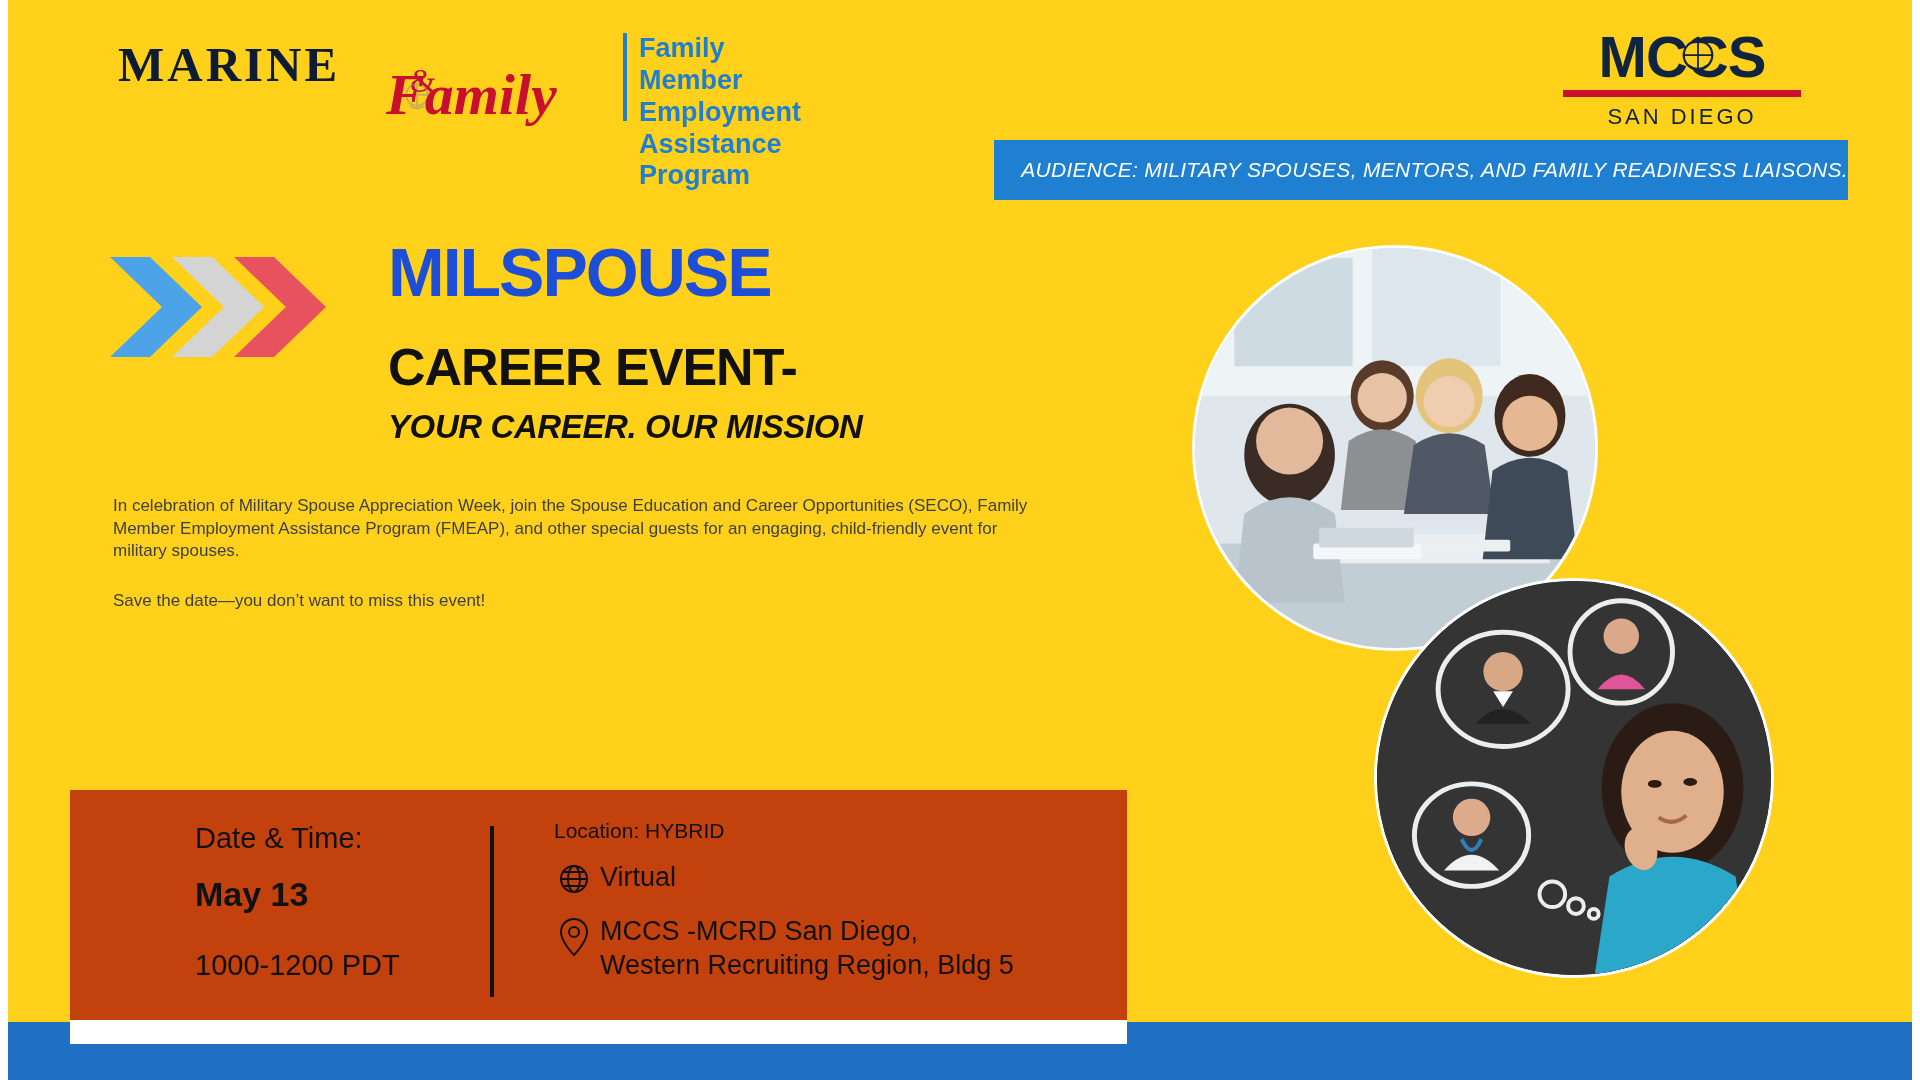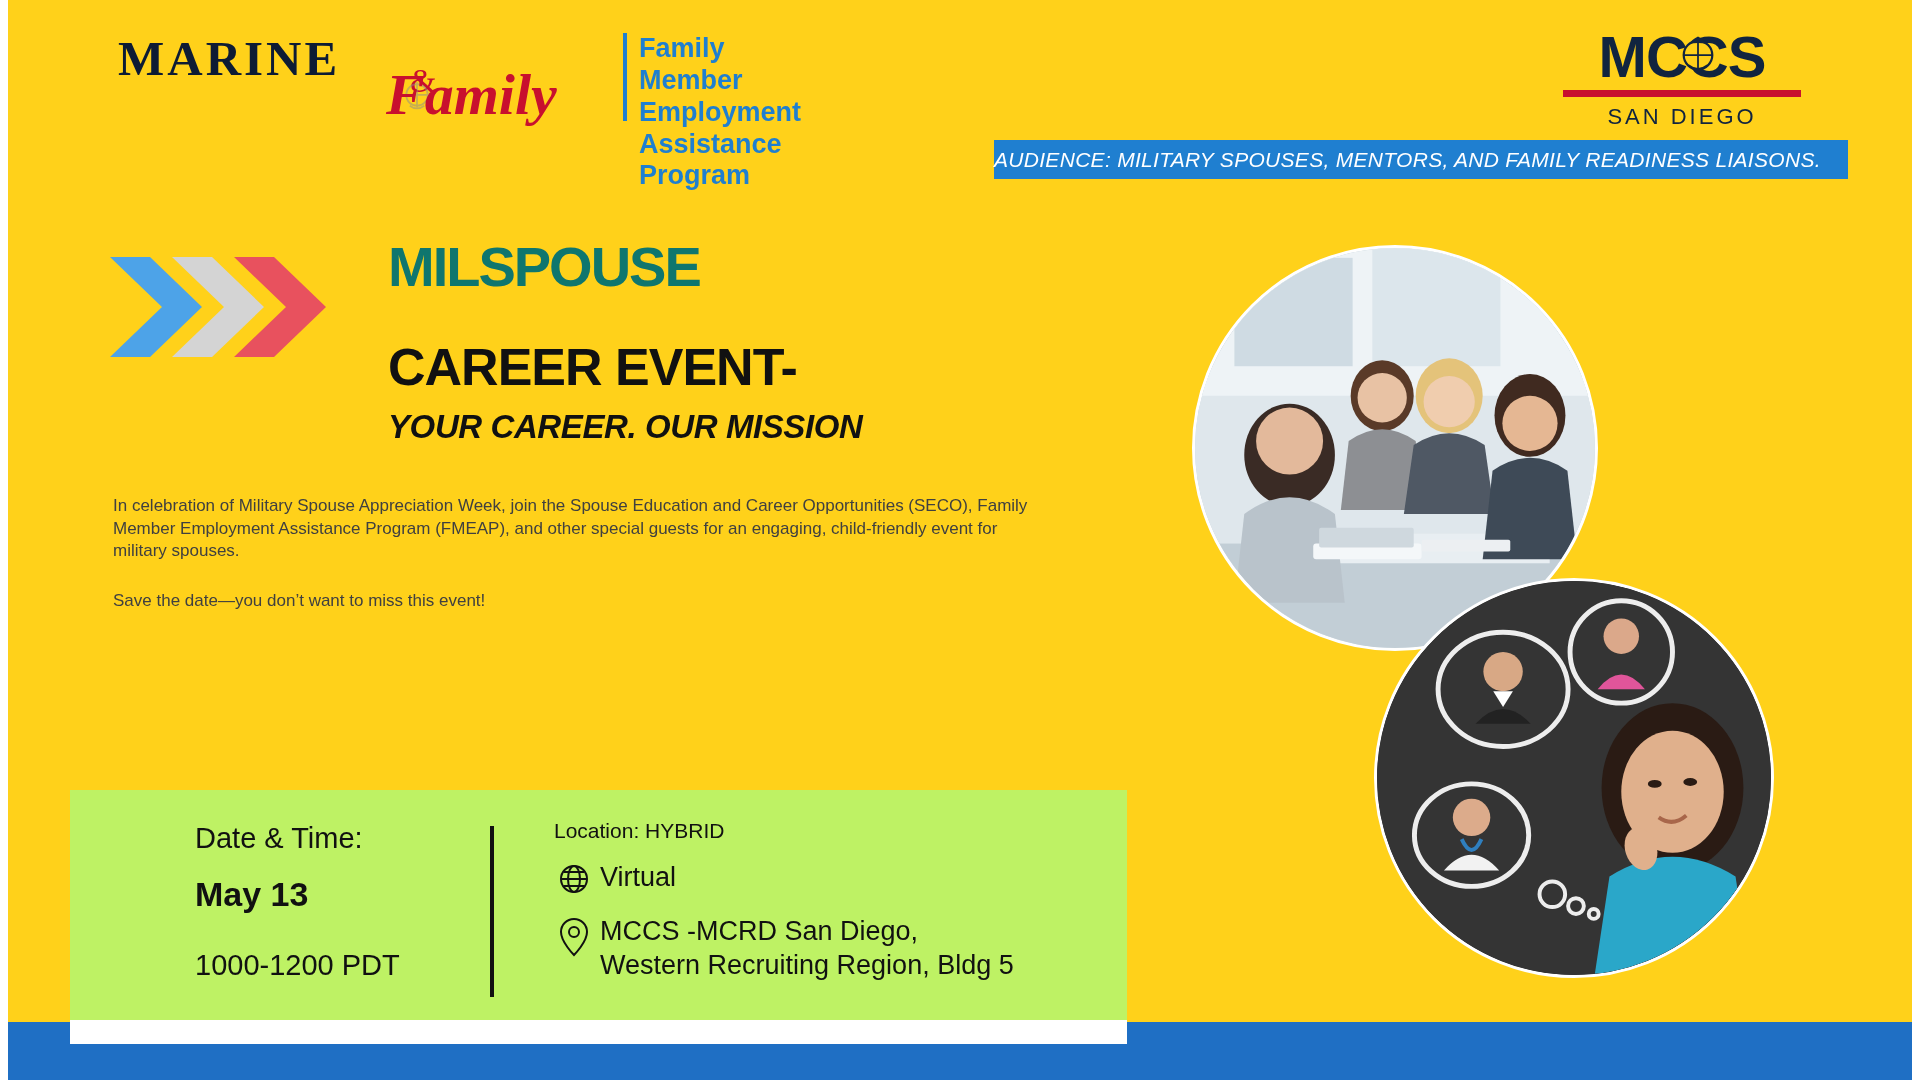--- a/index.html
+++ b/index.html
@@ -30,21 +30,21 @@
     align-items: flex-start;
   }
   .mf-lockup {
     position: relative;
     width: 390px;
     height: 95px;
   }
   .mf-marine {
     position: absolute;
     left: 0;
-    top: 6px;
+    top: 12px;
     font-family: "Liberation Serif", serif;
     font-weight: bold;
     font-size: 49px;
     letter-spacing: 3px;
     color: #0d1b34;
     line-height: 1;
   }
   .mf-amp {
     position: absolute;
     left: 292px;
@@ -127,25 +127,25 @@
     letter-spacing: 3px;
     color: #11243f;
   }
 
   
   .audience-bar {
     position: absolute;
     left: 994px;
     top: 140px;
     width: 854px;
-    height: 39px;
+    height: 60px;
     background: #1f7fd0;
     display: flex;
     align-items: center;
-    justify-content: flex-start;
+    justify-content: flex-end;
   }
   .audience-bar span {
     color: #ffffff;
     font-style: italic;
     font-size: 21px;
     letter-spacing: .3px;
   }
 
   
   .chevrons {
@@ -155,23 +155,23 @@
     width: 240px;
     height: 110px;
   }
 
   
   .title-main {
     position: absolute;
     left: 388px;
     top: 240px;
     font-weight: bold;
-    font-size: 56px;
+    font-size: 68px;
     letter-spacing: -2px;
-    color: #0f766e;
+    color: #1d4ed8;
     line-height: .95;
   }
   .title-sub {
     position: absolute;
     left: 388px;
     top: 341px;
     font-weight: bold;
     font-size: 52px;
     letter-spacing: -1px;
     color: #111111;
@@ -202,21 +202,21 @@
   .body-copy p { margin: 0 0 27px 0; }
   .body-copy p:last-child { margin-bottom: 0; }
 
   
   .info-card {
     position: absolute;
     left: 70px;
     top: 790px;
     width: 1057px;
     height: 243px;
-    background: #bef264;
+    background: #c2410c;
     display: flex;
     align-items: stretch;
   }
   .info-left {
     width: 420px;
     padding: 34px 0 0 125px;
     box-sizing: border-box;
   }
   .info-sep {
     width: 4px;

